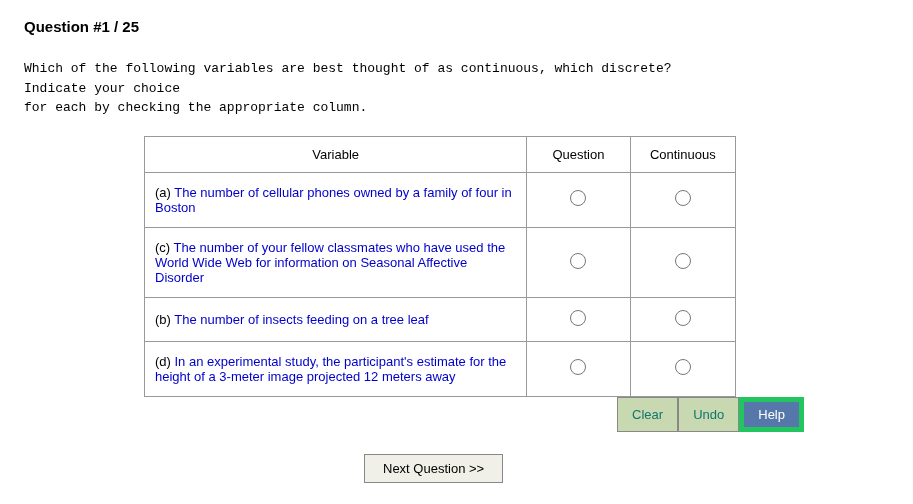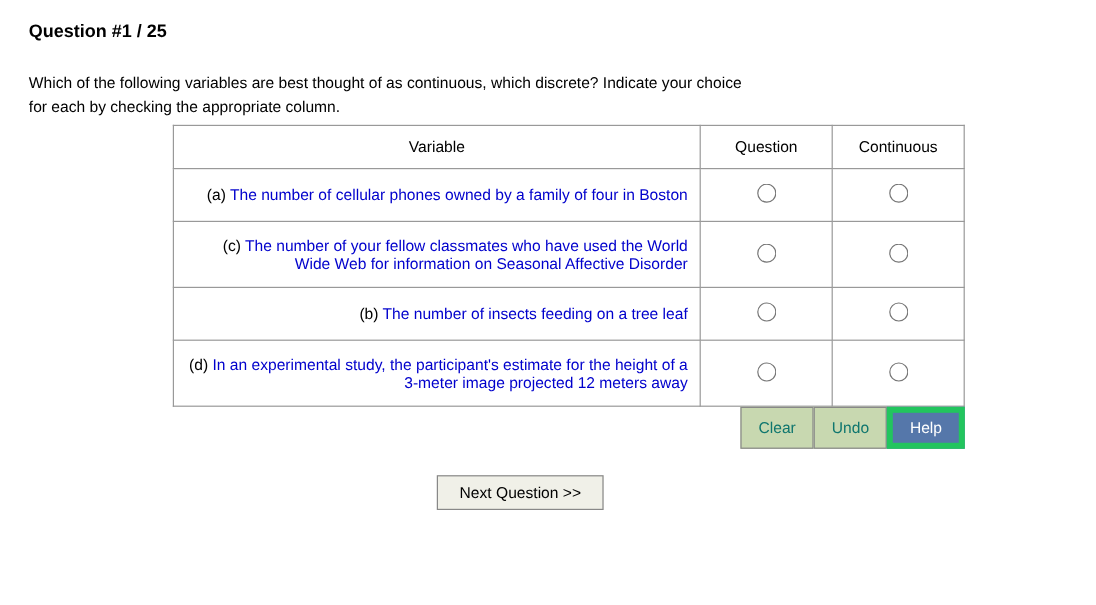--- a/index.html
+++ b/index.html
@@ -11,45 +11,45 @@
       padding: 18px 24px;
     }
     .question-header {
       font-weight: bold;
       font-size: 15px;
       margin-bottom: 24px;
     }
     .question-text {
       font-size: 13px;
       line-height: 1.5;
-      margin-bottom: 6px;
+      margin-bottom: 18px;
       max-width: 700px;
+      font-family: Liberation Mono, monospace;
     }
     .table-container {
       margin-left: 120px;
       margin-right: 60px;
     }
     table {
       border-collapse: collapse;
-      width: 660px;
+      width: 592px;
     }
     table, th, td {
       border: 1px solid #999;
     }
     th {
       text-align: center;
       padding: 10px 8px;
       font-weight: normal;
       font-size: 13px;
       background: #fff;
     }
     td {
       padding: 12px 10px;
       vertical-align: middle;
-      text-align: right;
     }
     .var-col {
       width: 440px;
     }
     .radio-col {
       width: 110px;
       text-align: center;
     }
     .var-text {
       font-size: 13px;

